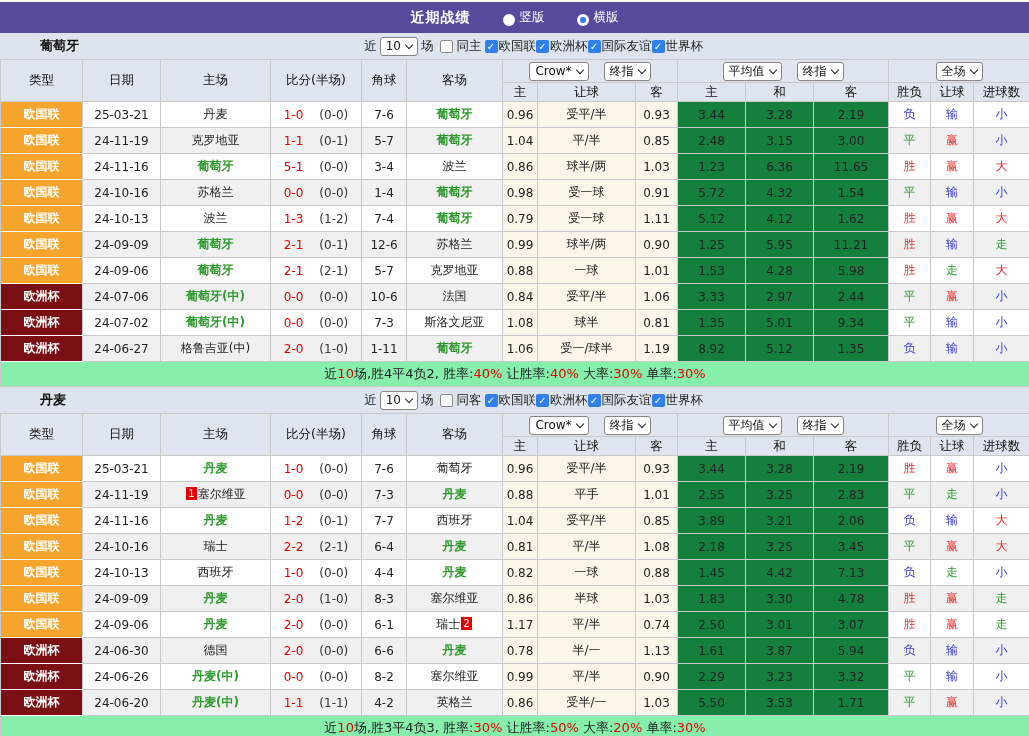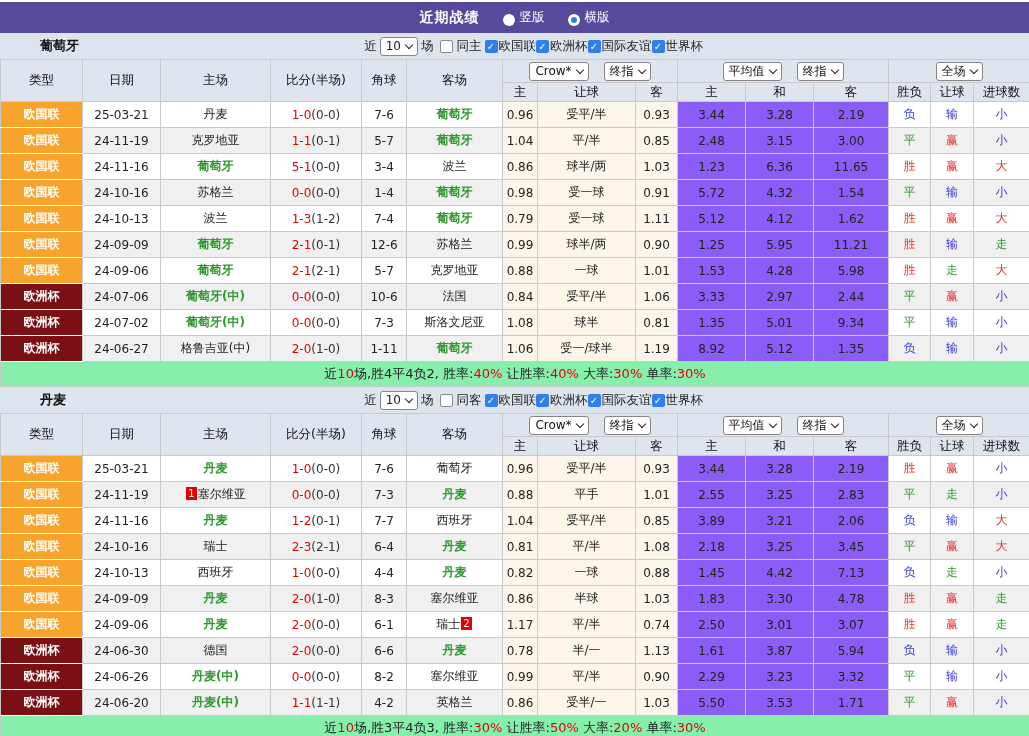--- a/index.html
+++ b/index.html
@@ -1,19 +1,19 @@
 <!DOCTYPE html>
 <html><head>
 <meta charset="utf-8">
 <style>
   html,body{margin:0;padding:0;background:#fff;overflow:hidden;}
   body{width:1029px;height:736px;font-family:"DejaVu Sans",sans-serif;color:#222;}
 
   
-  .topbar{margin-top:2px;height:31px;background:#57499c;display:flex;align-items:center;justify-content:center;gap:23px;}
+  .topbar{margin-top:2px;height:31px;background:#57499c;display:flex;align-items:center;justify-content:center;gap:32px;}
   .topbar-title{color:#fff;font-size:14px;font-weight:bold;letter-spacing:1px;}
   .radio-opt{display:inline-flex;align-items:flex-end;gap:5px;color:#fff;font-size:12.5px;cursor:pointer;}
   .radio{width:12px;height:12px;border-radius:50%;background:#fff;display:inline-block;box-sizing:border-box;}
   .radio.checked{position:relative;}
   .radio.checked::after{content:'';position:absolute;left:3px;top:3px;width:6px;height:6px;border-radius:50%;background:#2f80ed;}
 
   
   .section-bar{height:26px;background:#dee4ee;position:relative;display:flex;align-items:center;}
   .team-name{margin-left:40px;font-weight:bold;font-size:13px;color:#111;}
   .filters{position:absolute;right:326px;top:0;height:26px;display:flex;align-items:center;gap:3px;font-size:12.5px;white-space:nowrap;}
@@ -28,29 +28,29 @@
   table.stats{width:1029px;border-collapse:collapse;table-layout:fixed;font-size:12px;}
   .stats th,.stats td{border:1px solid #c9c9c9;text-align:center;padding:0;overflow:hidden;white-space:nowrap;}
   .stats thead th{background:#dfe5ef;font-weight:normal;font-size:12.5px;color:#111;}
   .hdr-top th{height:22px;}
   .hdr-sub th{height:18px;}
   .th-dd{vertical-align:middle;}
   .dd-wrap{display:flex;justify-content:center;align-items:center;gap:15px;}
   tr.match{height:26px;}
   tr.match:nth-child(even) td{background:#f0f0f0;}
   tr.match td.hcp{background:#fcf5ea;}
-  tr.match td.avg{background:#8b5cf6;}
+  tr.match td.avg{background:#15803d;}
   td.type{color:#fff;font-weight:bold;}
   td.type.league{background:#f7a42d;border-bottom-color:#fff;}
   td.type.cup{background:#7a1014;border-bottom-color:#fff;}
   tr.match:nth-child(even) td.type.league{background:#f7a42d;}
   tr.match:nth-child(even) td.type.cup{background:#7a1014;}
   .team-green{color:#2f9a2f;font-weight:bold;}
   .ft{color:#e60000;}
-  .ht{color:#333;}
+  .ht{color:#333;padding-left:16px;}
   .res-red{color:#e63333;}
   .res-green{color:#2f9a2f;}
   .res-blue{color:#3a3ad6;}
   .card-badge{display:inline-block;background:#e60000;color:#fff;font-size:10px;line-height:13px;padding:0 2px;margin:0 1px;vertical-align:1px;}
   td.summary-cell{height:24px;font-size:13px;background:#86efac;color:#222;}
   td.summary-cell .red{color:#e60000;}
 </style>
 </head>
 <body>
 
@@ -494,21 +494,21 @@
             <td class="avg">3.21</td>
             <td class="avg">2.06</td>
             <td class="res res-blue">负</td>
             <td class="res res-blue">输</td>
             <td class="res res-red">大</td>
           </tr>
           <tr class="match">
             <td class="type league">欧国联</td>
             <td class="date">24-10-16</td>
             <td class="team"><span>瑞士</span></td>
-            <td class="score"><span class="ft">2-3</span><span class="ht">(2-1)</span></td>
+            <td class="score"><span class="ft">2-2</span><span class="ht">(2-1)</span></td>
             <td class="corner">6-4</td>
             <td class="team"><span class="team-green">丹麦</span></td>
             <td class="hcp">0.81</td>
             <td class="hcp">平/半</td>
             <td class="hcp">1.08</td>
             <td class="avg">2.18</td>
             <td class="avg">3.25</td>
             <td class="avg">3.45</td>
             <td class="res res-green">平</td>
             <td class="res res-red">赢</td>

